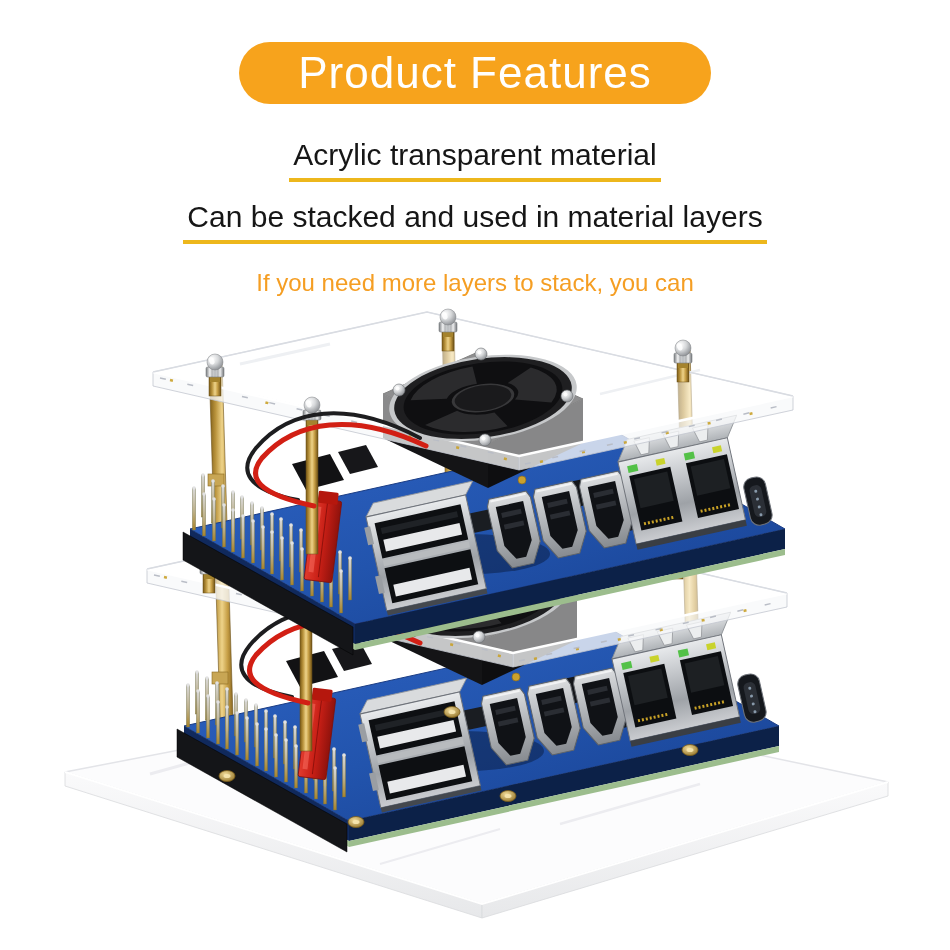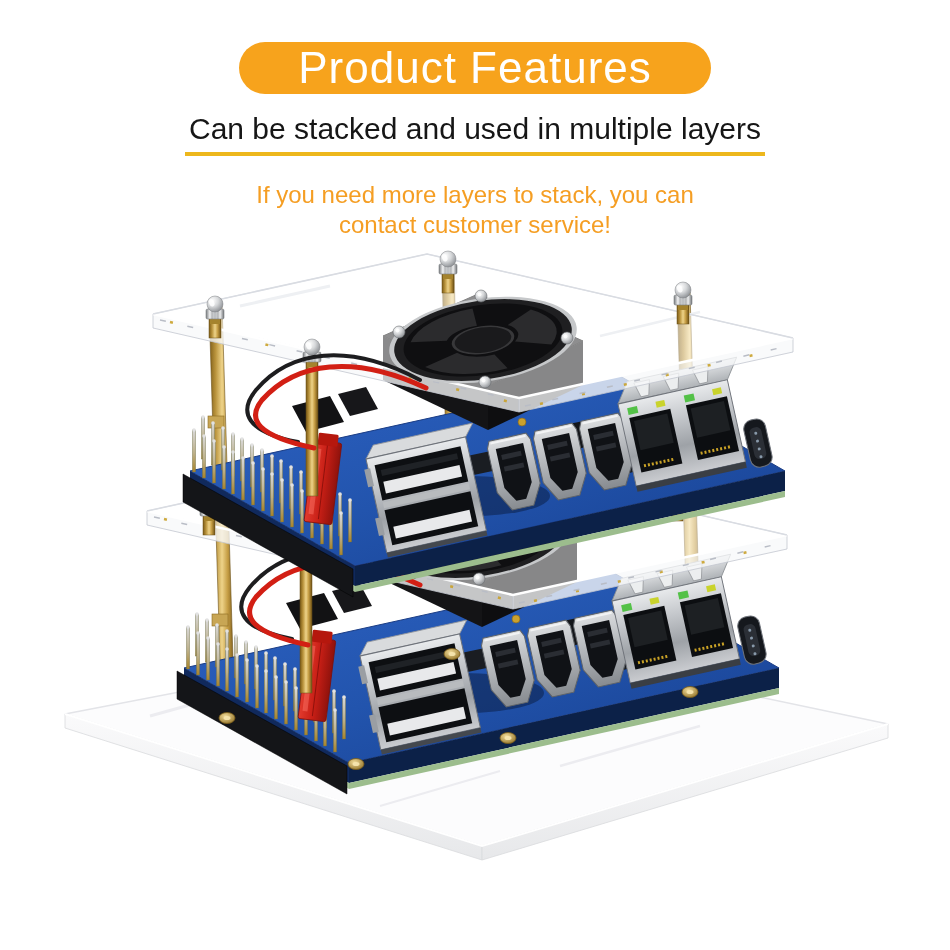--- a/index.html
+++ b/index.html
@@ -1,45 +1,47 @@
 <!DOCTYPE html>
 <html><head>
 <meta charset="utf-8">
 <style>
   html,body{margin:0;padding:0;background:#ffffff;}
   body{width:950px;height:950px;overflow:hidden;font-family:"Liberation Sans",sans-serif;}
-  .banner{width:472px;height:52px;margin:42px auto 0;background:#F7A31C;border-radius:31px;
+  .banner{width:472px;height:62px;margin:42px auto 0;background:#F7A31C;border-radius:31px;
           display:flex;align-items:center;justify-content:center;}
   .banner span{color:#ffffff;font-size:44px;letter-spacing:1px;}
   .feat{margin:0;text-align:center;font-size:30px;font-weight:400;color:#161616;}
   .feat.first{margin-top:34px;}
   .feat.second{margin-top:18px;}
   .feat .u{display:inline-block;border-bottom:4px solid #EDB71C;padding:0 4px 6px;}
   .note{margin:24px 0 0;text-align:center;font-size:24px;line-height:30px;color:#F59E23;}
   figure{margin:0;}
   .photo-wrap{width:950px;margin-top:6px;}
   svg{display:block;}
 </style>
 </head>
 <body>
 
 <div>
 
   <div class="banner">
     <span>Product Features</span>
   </div>
 
+  <h2 class="feat first">
+    <span class="u">Acrylic transparent material</span>
+  </h2>
 
   <h2 class="feat second">
-    <span class="u">Can be stacked and used in multiple layers</span>
+    <span class="u">Can be stacked and used in material layers</span>
   </h2>
 
   <p class="note">
     <span>If you need more layers to stack, you can</span><br>
-    <span>contact customer service!</span>
   </p>
 
   <figure class="photo-wrap">
   <svg viewBox="0 0 950 620" width="950" height="620" xmlns="http://www.w3.org/2000/svg">
     <defs>
       <linearGradient id="brassV" x1="0" y1="0" x2="1" y2="0">
         <stop offset="0" stop-color="#7a5a16"></stop>
             <stop offset="0.25" stop-color="#b9933c"></stop>
         <stop offset="0.5" stop-color="#eed389"></stop>
             <stop offset="0.72" stop-color="#c59d44"></stop>

